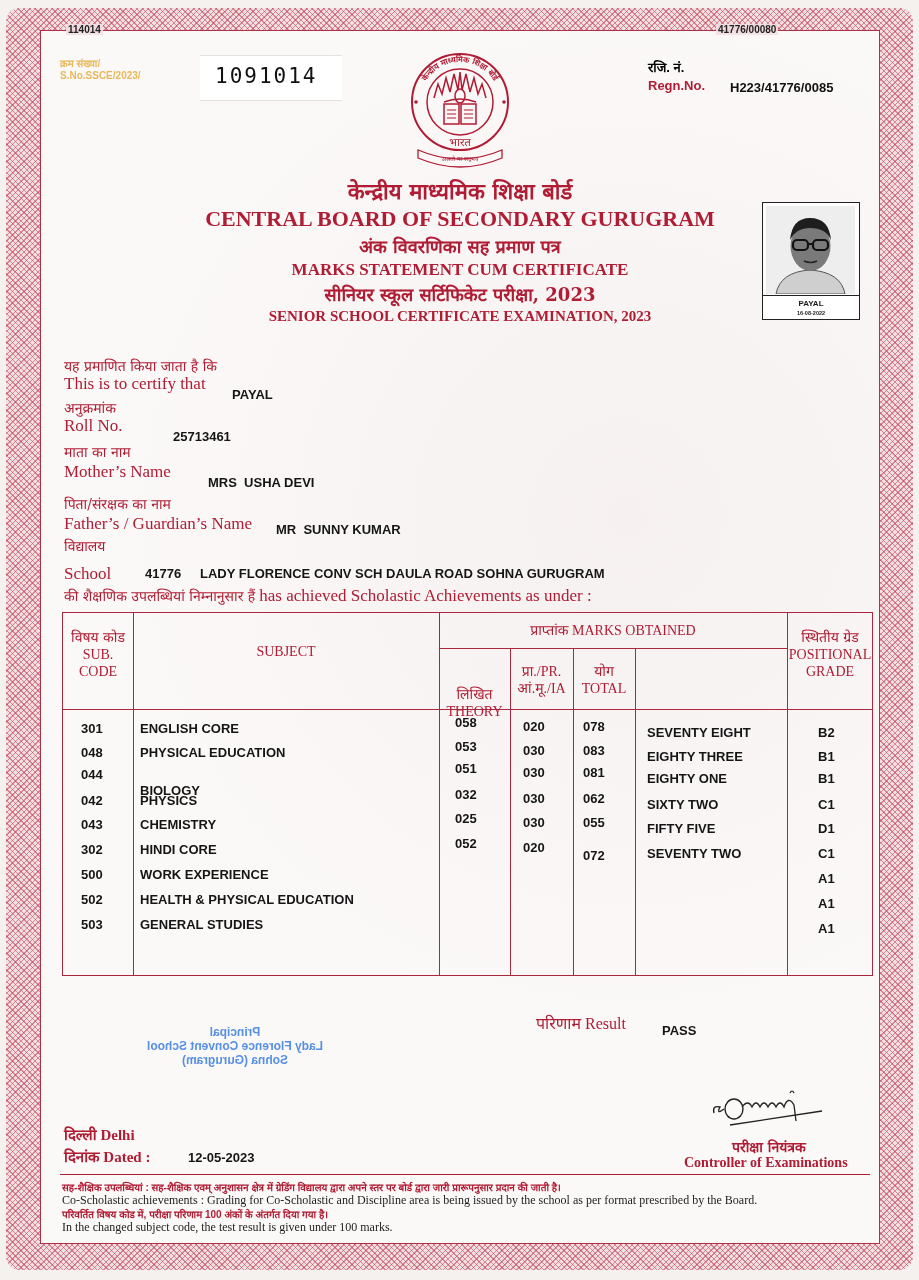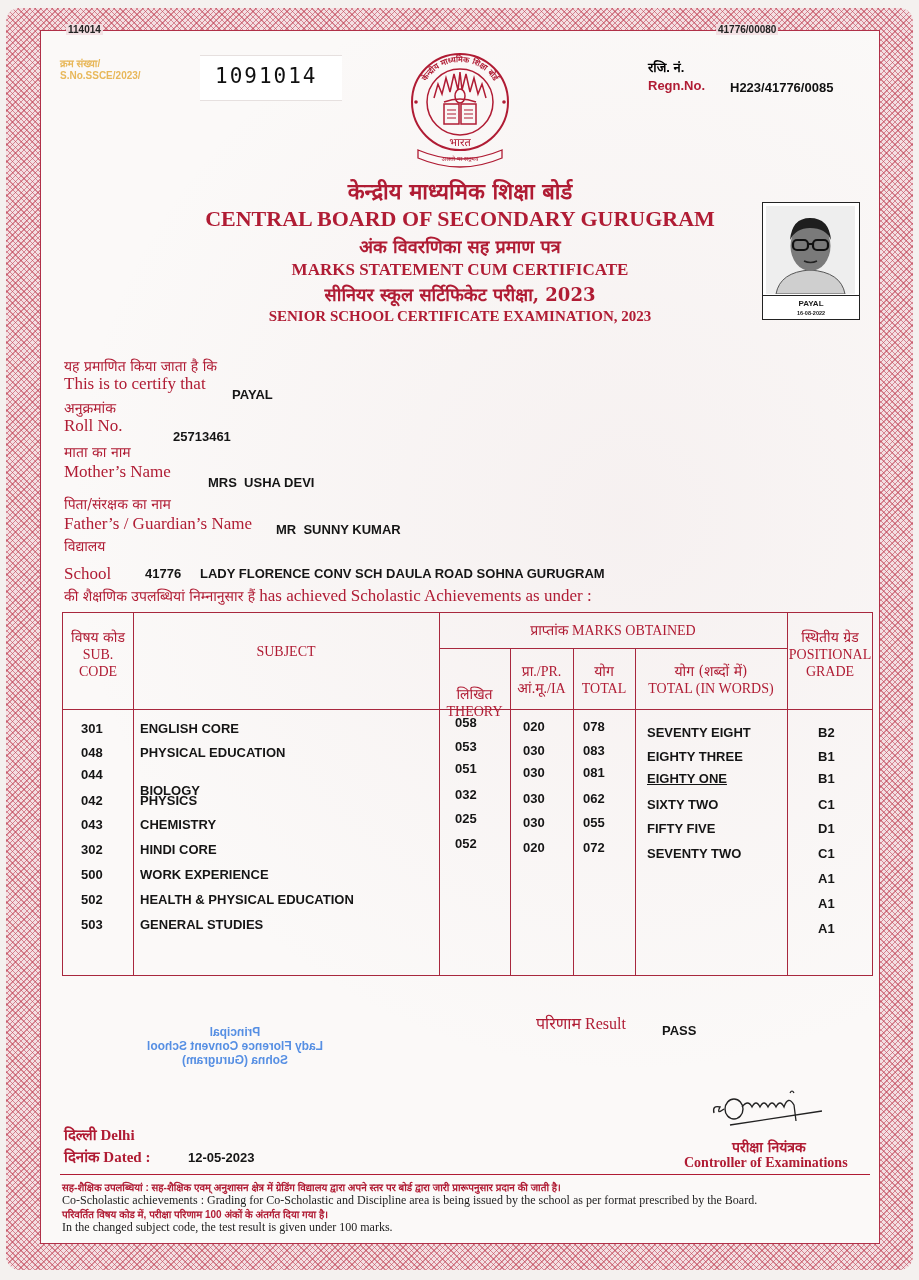--- a/index.html
+++ b/index.html
@@ -212,24 +212,20 @@
     <div>THEORY</div>
   </div>
   <div class="th" style="left:447px; width:63px; top:50px;">
     <div>प्रा./PR.</div>
     <div>आं.मू./IA</div>
   </div>
   <div class="th" style="left:510px; width:62px; top:50px;">
     <div class="hi">योग</div>
     <div>TOTAL</div>
   </div>
-  <div class="th" style="left:572px; width:152px; top:50px;">
-    <div class="hi">योग (शब्दों में)</div>
-    <div>TOTAL (IN WORDS)</div>
-  </div>
   <div class="th" style="left:724px; width:86px; top:16px;">
     <div class="hi">स्थितीय ग्रेड</div>
     <div>POSITIONAL</div>
     <div>GRADE</div>
   </div>
 
   <div id="rows">
       <div>
         <div class="cell" style="left: 18px; top: 108px;">301</div>
         <div class="cell" style="left: 77px; top: 108px;">ENGLISH CORE</div>
@@ -247,21 +243,21 @@
         <div class="cell" style="left: 520px; top: 130px;">083</div>
         <div class="cell" style="left: 584px; top: 136px;">EIGHTY THREE</div>
         <div class="cell" style="left: 755px; top: 136px;">B1</div>
       </div>
       <div>
         <div class="cell" style="left: 18px; top: 154px;">044</div>
         <div class="cell" style="left: 77px; top: 154px; margin-top: 16px;">BIOLOGY</div>
         <div class="cell" style="left: 392px; top: 148px;">051</div>
         <div class="cell" style="left: 460px; top: 152px;">030</div>
         <div class="cell" style="left: 520px; top: 152px;">081</div>
-        <div class="cell" style="left: 584px; top: 158px; text-decoration: underline;">EIGHTY ONE</div>
+        <div class="cell" style="left: 584px; top: 158px;">EIGHTY ONE</div>
         <div class="cell" style="left: 755px; top: 158px;">B1</div>
       </div>
       <div>
         <div class="cell" style="left: 18px; top: 180px;">042</div>
         <div class="cell" style="left: 77px; top: 180px;">PHYSICS</div>
         <div class="cell" style="left: 392px; top: 174px;">032</div>
         <div class="cell" style="left: 460px; top: 178px;">030</div>
         <div class="cell" style="left: 520px; top: 178px;">062</div>
         <div class="cell" style="left: 584px; top: 184px;">SIXTY TWO</div>
         <div class="cell" style="left: 755px; top: 184px;">C1</div>
@@ -273,21 +269,21 @@
         <div class="cell" style="left: 460px; top: 202px;">030</div>
         <div class="cell" style="left: 520px; top: 202px;">055</div>
         <div class="cell" style="left: 584px; top: 208px;">FIFTY FIVE</div>
         <div class="cell" style="left: 755px; top: 208px;">D1</div>
       </div>
       <div>
         <div class="cell" style="left: 18px; top: 229px;">302</div>
         <div class="cell" style="left: 77px; top: 229px;">HINDI CORE</div>
         <div class="cell" style="left: 392px; top: 223px;">052</div>
         <div class="cell" style="left: 460px; top: 227px;">020</div>
-        <div class="cell" style="left: 520px; top: 227px; text-align: center;">072</div>
+        <div class="cell" style="left: 520px; top: 235px; text-align: center;">072</div>
         <div class="cell" style="left: 584px; top: 233px;">SEVENTY TWO</div>
         <div class="cell" style="left: 755px; top: 233px;">C1</div>
       </div>
       <div>
         <div class="cell" style="left: 18px; top: 254px;">500</div>
         <div class="cell" style="left: 77px; top: 254px;">WORK EXPERIENCE</div>
         <div class="cell" style="left: 392px; top: 248px;"></div>
         <div class="cell" style="left: 460px; top: 252px;"></div>
         <div class="cell" style="left: 520px; top: 252px;"></div>
         <div class="cell" style="left: 584px; top: 258px;"></div>

